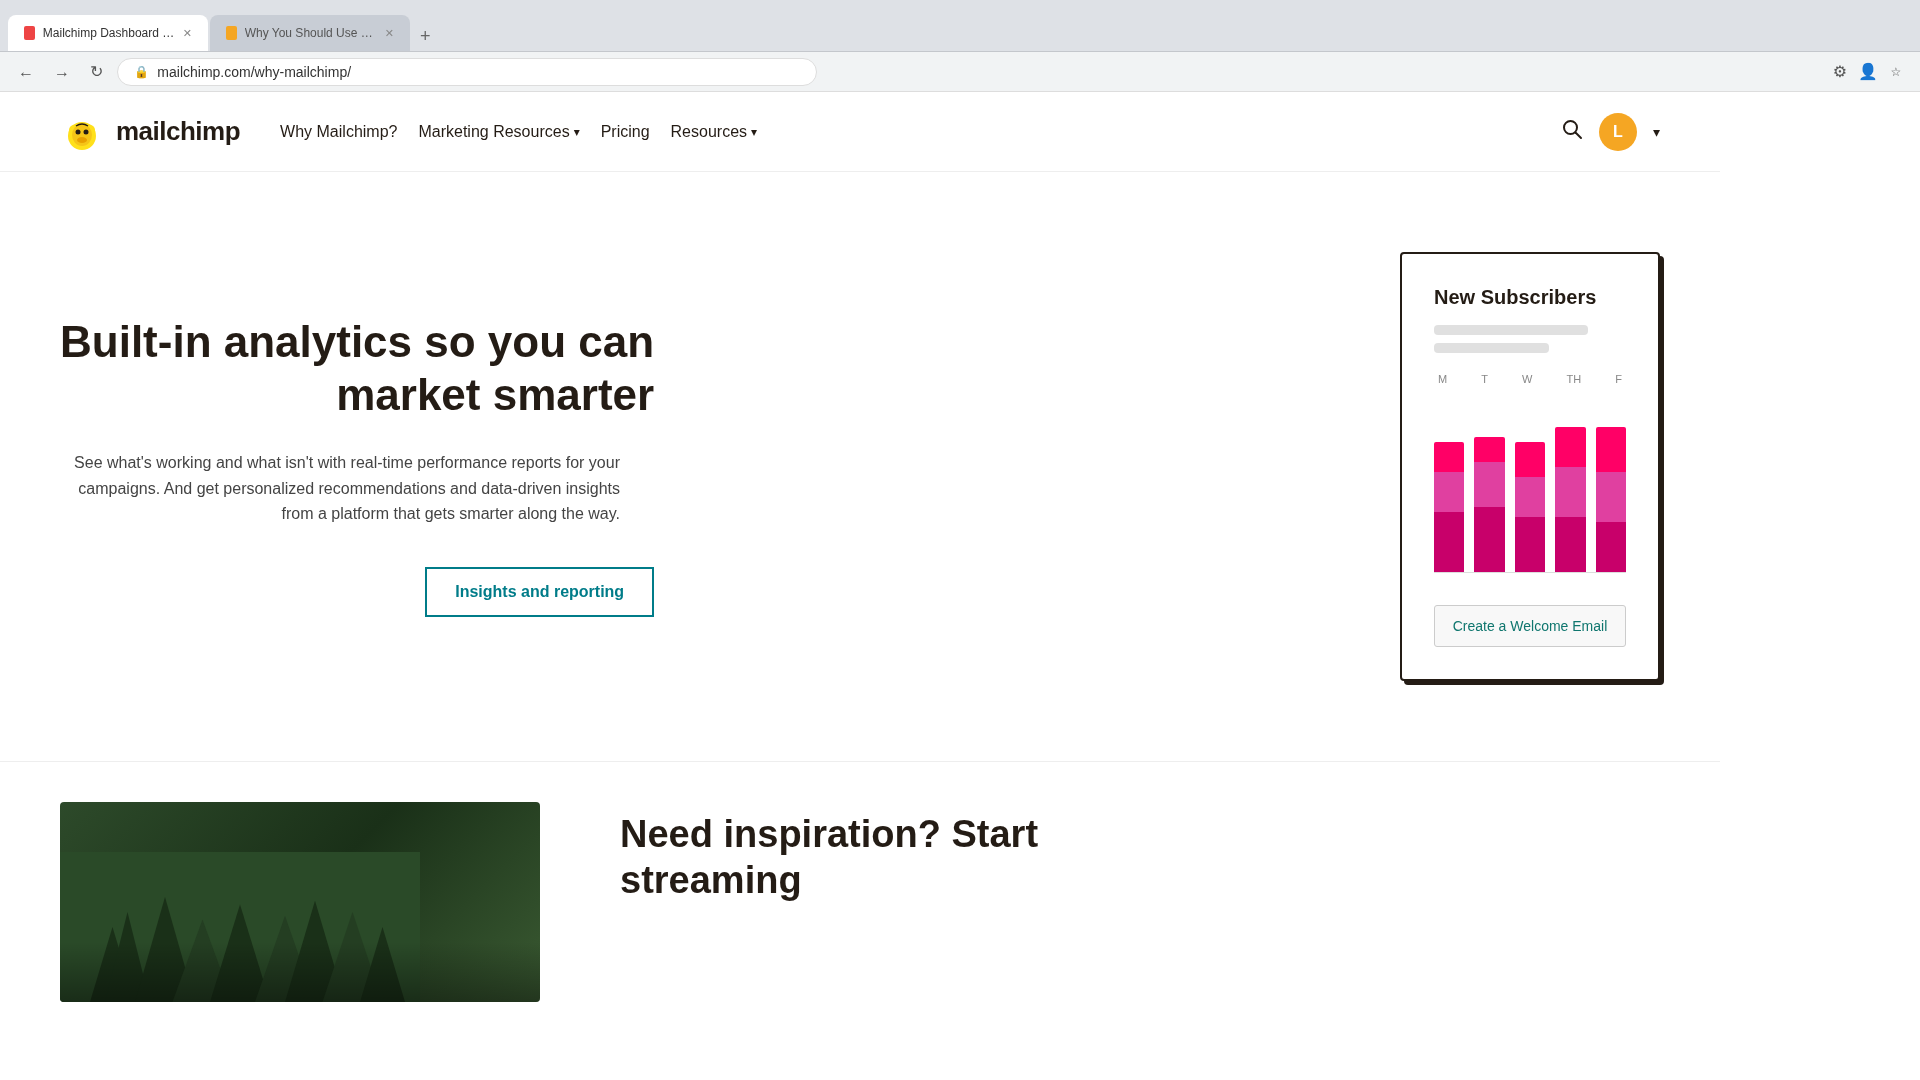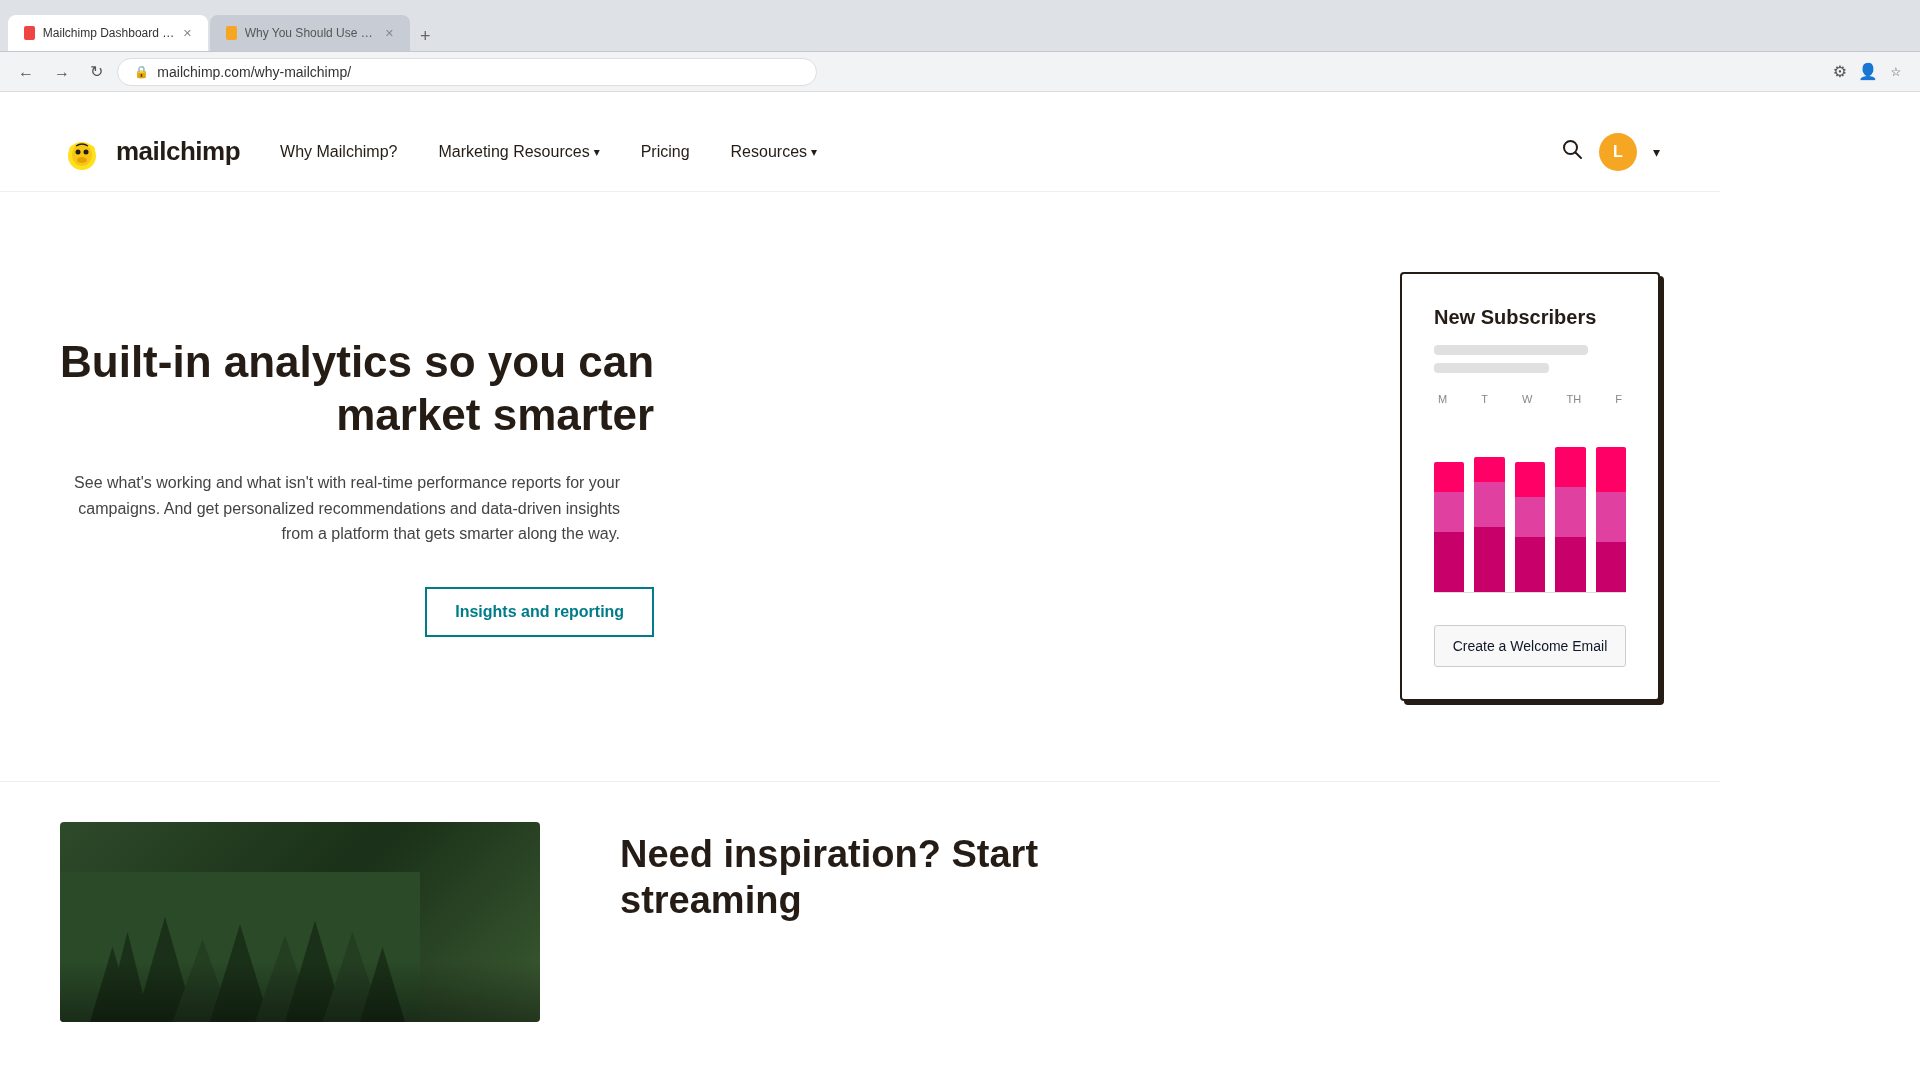--- a/index.html
+++ b/index.html
@@ -15,28 +15,28 @@
     .browser-tab-close { margin-left: auto; color: #888; font-size: 11px; cursor: pointer; }
     .new-tab-btn { background: none; border: none; font-size: 18px; color: #666; cursor: pointer; padding: 4px 8px; }
     .browser-toolbar { background: #f1f3f4; border-bottom: 1px solid #ddd; height: 40px; display: flex; align-items: center; padding: 0 12px; gap: 8px; }
     .nav-btn { background: none; border: none; font-size: 16px; color: #555; cursor: pointer; padding: 4px 6px; }
     .address-bar { flex: 1; max-width: 700px; background: #fff; border: 1px solid #ddd; border-radius: 20px; padding: 5px 16px; font-size: 13px; color: #333; display: flex; align-items: center; gap: 8px; }
     .address-bar-lock { color: #555; font-size: 12px; }
     .toolbar-icons { margin-left: auto; display: flex; align-items: center; gap: 4px; }
     .toolbar-icon { width: 24px; height: 24px; border-radius: 4px; display: flex; align-items: center; justify-content: center; font-size: 12px; color: #555; cursor: pointer; }
 
     
-    .site { width: 1720px; background: #fff; margin-top: 20px; }
+    .site { width: 1720px; background: #fff; }
 
     
     .header { height: 80px; display: flex; align-items: center; padding: 0 60px; border-bottom: 1px solid #eee; background: #fff; }
     .logo { display: flex; align-items: center; gap: 12px; margin-right: 40px; text-decoration: none; }
     .logo-freddie { width: 44px; height: 44px; }
     .logo-text { font-size: 26px; font-weight: 700; color: #241c15; letter-spacing: -0.5px; }
-    .nav { display: flex; align-items: center; gap: 41px; flex: 1; }
+    .nav { display: flex; align-items: center; gap: 21px; flex: 1; }
     .nav-item { font-size: 16px; color: #241c15; text-decoration: none; cursor: pointer; display: flex; align-items: center; gap: 4px; font-weight: 500; }
     .header-right { display: flex; align-items: center; gap: 16px; margin-left: auto; }
     .search-icon-btn { background: none; border: none; cursor: pointer; color: #241c15; font-size: 22px; }
     .user-avatar { width: 38px; height: 38px; border-radius: 50%; background: #f5a623; color: #fff; display: flex; align-items: center; justify-content: center; font-size: 16px; font-weight: 600; cursor: pointer; }
     .avatar-chevron { font-size: 14px; color: #241c15; cursor: pointer; }
 
     
     .main-content { padding: 80px 60px; display: flex; align-items: center; justify-content: space-between; min-height: 580px; }
     .content-left { max-width: 640px; text-align: right; }
     .section-heading { font-size: 44px; font-weight: 700; color: #241c15; line-height: 1.2; margin-bottom: 28px; }
@@ -50,21 +50,21 @@
     .widget-skeleton.short { width: 60%; }
     .chart-area { margin: 20px 0 12px; }
     .chart-labels { display: flex; justify-content: space-between; padding: 0 4px; margin-bottom: 8px; font-size: 11px; color: #888; }
     .chart-bars { display: flex; align-items: flex-end; gap: 10px; height: 180px; padding-top: 10px; border-bottom: 1px solid #ddd; }
     .bar-group { display: flex; flex-direction: column; align-items: center; flex: 1; gap: 0; }
     .bar-stack { display: flex; flex-direction: column; align-items: center; width: 100%; gap: 0; }
     .bar-segment { width: 100%; }
     .bar-top { background: #f06; border-radius: 2px 2px 0 0; }
     .bar-mid { background: #e040a0; }
     .bar-bot { background: #c8006a; }
-    .widget-cta { width: 100%; margin-top: 20px; padding: 12px; border: 1px solid #ccc; background: #f8f8f8; font-size: 14px; color: #0f172a; cursor: pointer; text-align: center; border-radius: 3px; }
+    .widget-cta { width: 100%; margin-top: 20px; padding: 12px; border: 1px solid #ccc; background: #f8f8f8; font-size: 14px; color: #0f766e; cursor: pointer; text-align: center; border-radius: 3px; }
 
     
     .bottom-section { display: flex; align-items: flex-start; padding: 40px 60px; gap: 80px; border-top: 1px solid #eee; }
     .bottom-image { width: 480px; height: 200px; background: linear-gradient(135deg, #2d4a2a 0%, #1a3018 50%, #3a5a32 100%); border-radius: 4px; overflow: hidden; position: relative; flex-shrink: 0; }
     .bottom-image-overlay { position: absolute; bottom: 0; left: 0; right: 0; height: 60px; background: linear-gradient(to top, rgba(0,0,0,0.4), transparent); }
     .bottom-text { padding-top: 10px; }
     .bottom-heading { font-size: 38px; font-weight: 700; color: #241c15; line-height: 1.2; }
 
     
     .trees { position: absolute; bottom: 0; left: 0; right: 0; height: 150px; }

